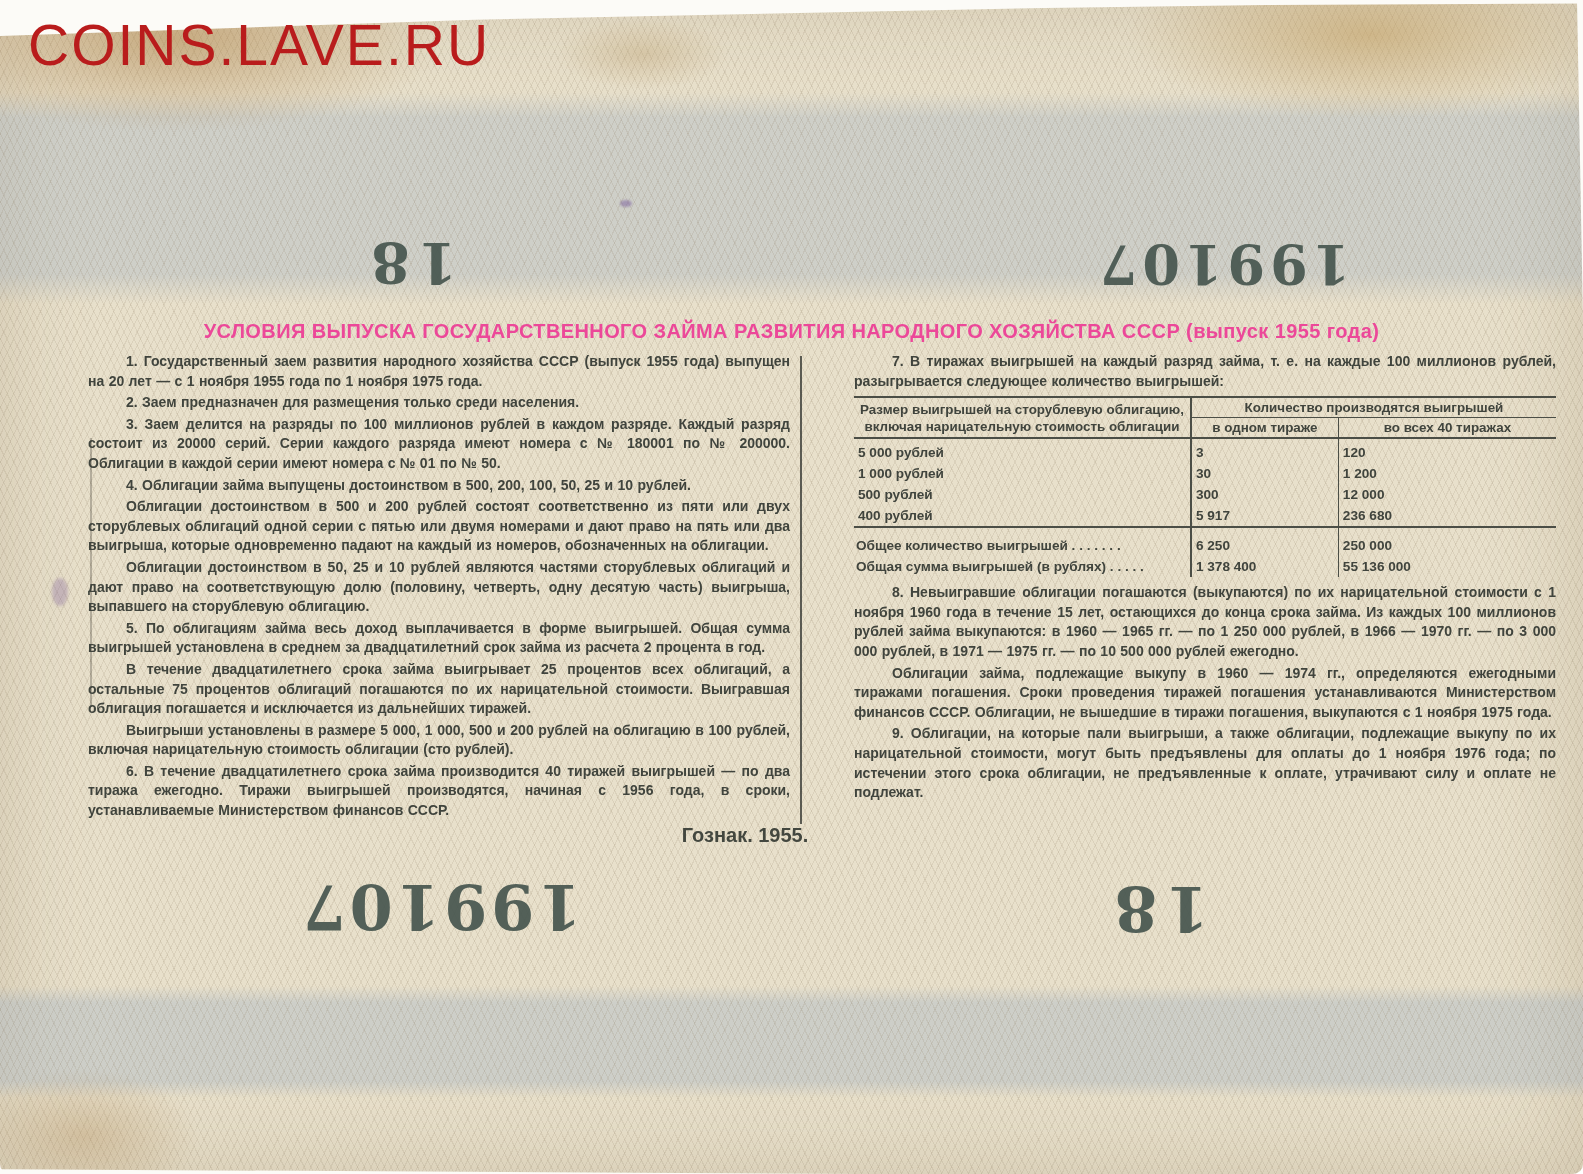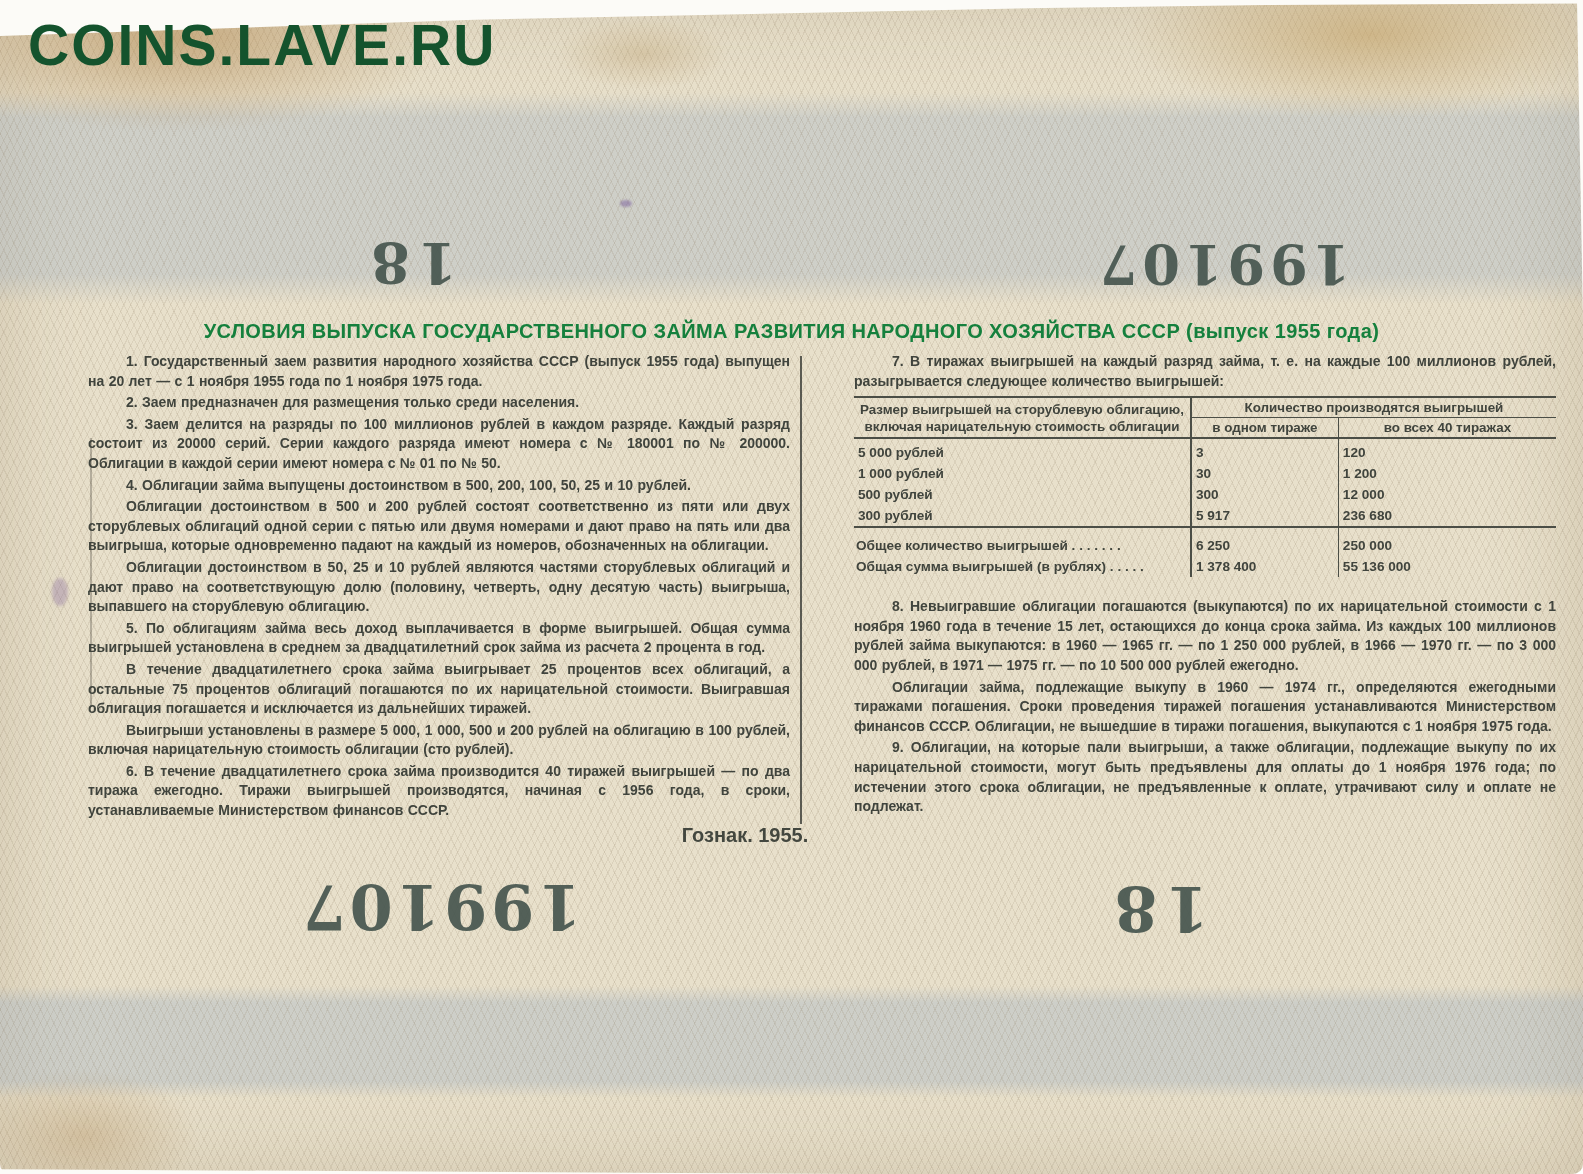--- a/index.html
+++ b/index.html
@@ -42,50 +42,50 @@
     clip-path:polygon(0 0, 100% 0, 100% 10%, 80% 14%, 66% 22%, 30% 55%, 0 100%); }
   .scan-edge-right { right:0; top:0; width:10px; height:320px;
     clip-path:polygon(40% 0, 100% 0, 100% 100%); }
   .scan-edge-bottom { left:0; bottom:0; width:860px; height:8px;
     clip-path:polygon(0 40%, 100% 100%, 0 100%); }
 
   .content { position:absolute; inset:0; z-index:5; color:#3e423c; }
 
   .watermark {
     position:absolute; left:28px; top:12px; z-index:10;
-    font-size:57px; font-weight:bold; letter-spacing:2px; color:#14532d;
+    font-size:57px; font-weight:normal; letter-spacing:2px; color:#b91c1c;
   }
 
   .serial {
     position:absolute; font-family:"DejaVu Serif", serif; font-weight:bold;
     color:#47564f; opacity:0.92; transform:rotate(180deg); text-align:center;
   }
   .serial-tl { left:330px;  top:230px; width:160px; font-size:56px; letter-spacing:8px; }
   .serial-tr { left:1085px; top:232px; width:275px; font-size:54px; letter-spacing:5px; }
   .serial-bl { left:295px;  top:870px; width:290px; font-size:62px; letter-spacing:4px; }
   .serial-br { left:1090px; top:872px; width:135px; font-size:62px; letter-spacing:8px; }
 
   .doc-title {
     position:absolute; left:60px; top:320px; width:1463px; text-align:center;
-    font-size:20px; font-weight:bold; letter-spacing:0.4px; color:#15803d;
+    font-size:20px; font-weight:bold; letter-spacing:0.4px; color:#ec4899;
   }
 
   .col { position:absolute; top:352px; width:702px; }
   .col-left  { left:88px; }
   .col-right { left:854px; }
   .col p {
     margin:0; text-align:justify; text-indent:38px;
     font-size:14px; line-height:19.6px; font-weight:bold;
     color:#40443d; word-spacing:0.5px;
   }
   .col p + p { margin-top:2px; }
   .col-divider { position:absolute; left:800px; top:356px; width:2px; height:468px;
     background:rgba(55,58,52,0.8); }
 
-  .prize-table { width:100%; border-collapse:collapse; margin:5px 0 20px;
+  .prize-table { width:100%; border-collapse:collapse; margin:5px 0 6px;
     font-size:13.6px; color:#40443d; }
   .prize-table th, .prize-table td { padding:1px 4px; font-weight:bold; }
   .prize-table .b-top { border-top:2.5px solid #4b4e46; }
   .prize-table .v-heavy { border-right:2px solid #4b4e46; }
   .prize-table .v-light { border-right:1.5px solid #4b4e46; }
   .prize-table .u-light { border-bottom:1.5px solid #4b4e46; }
   .prize-table .u-heavy { border-bottom:2.5px solid #4b4e46; }
   .prize-table th { text-align:center; font-size:13.4px; line-height:17px; }
   .prize-table td { text-align:left; line-height:19px; }
   .prize-table .row-first td { padding-top:4px; }
@@ -159,21 +159,21 @@
             <td class="v-heavy">1 000 рублей</td>
             <td class="v-light">30</td>
             <td>1 200</td>
           </tr>
           <tr>
             <td class="v-heavy">500 рублей</td>
             <td class="v-light">300</td>
             <td>12 000</td>
           </tr>
           <tr>
-            <td class="v-heavy u-heavy">300 рублей</td>
+            <td class="v-heavy u-heavy">400 рублей</td>
             <td class="v-light u-heavy">5 917</td>
             <td class="u-heavy">236 680</td>
           </tr>
 
           <tr class="sum-first">
             <td class="v-heavy sum-label">Общее количество выигрышей  .  .  .  .  .  .  .</td>
             <td class="v-light">6 250</td>
             <td>250 000</td>
           </tr>
           <tr>

